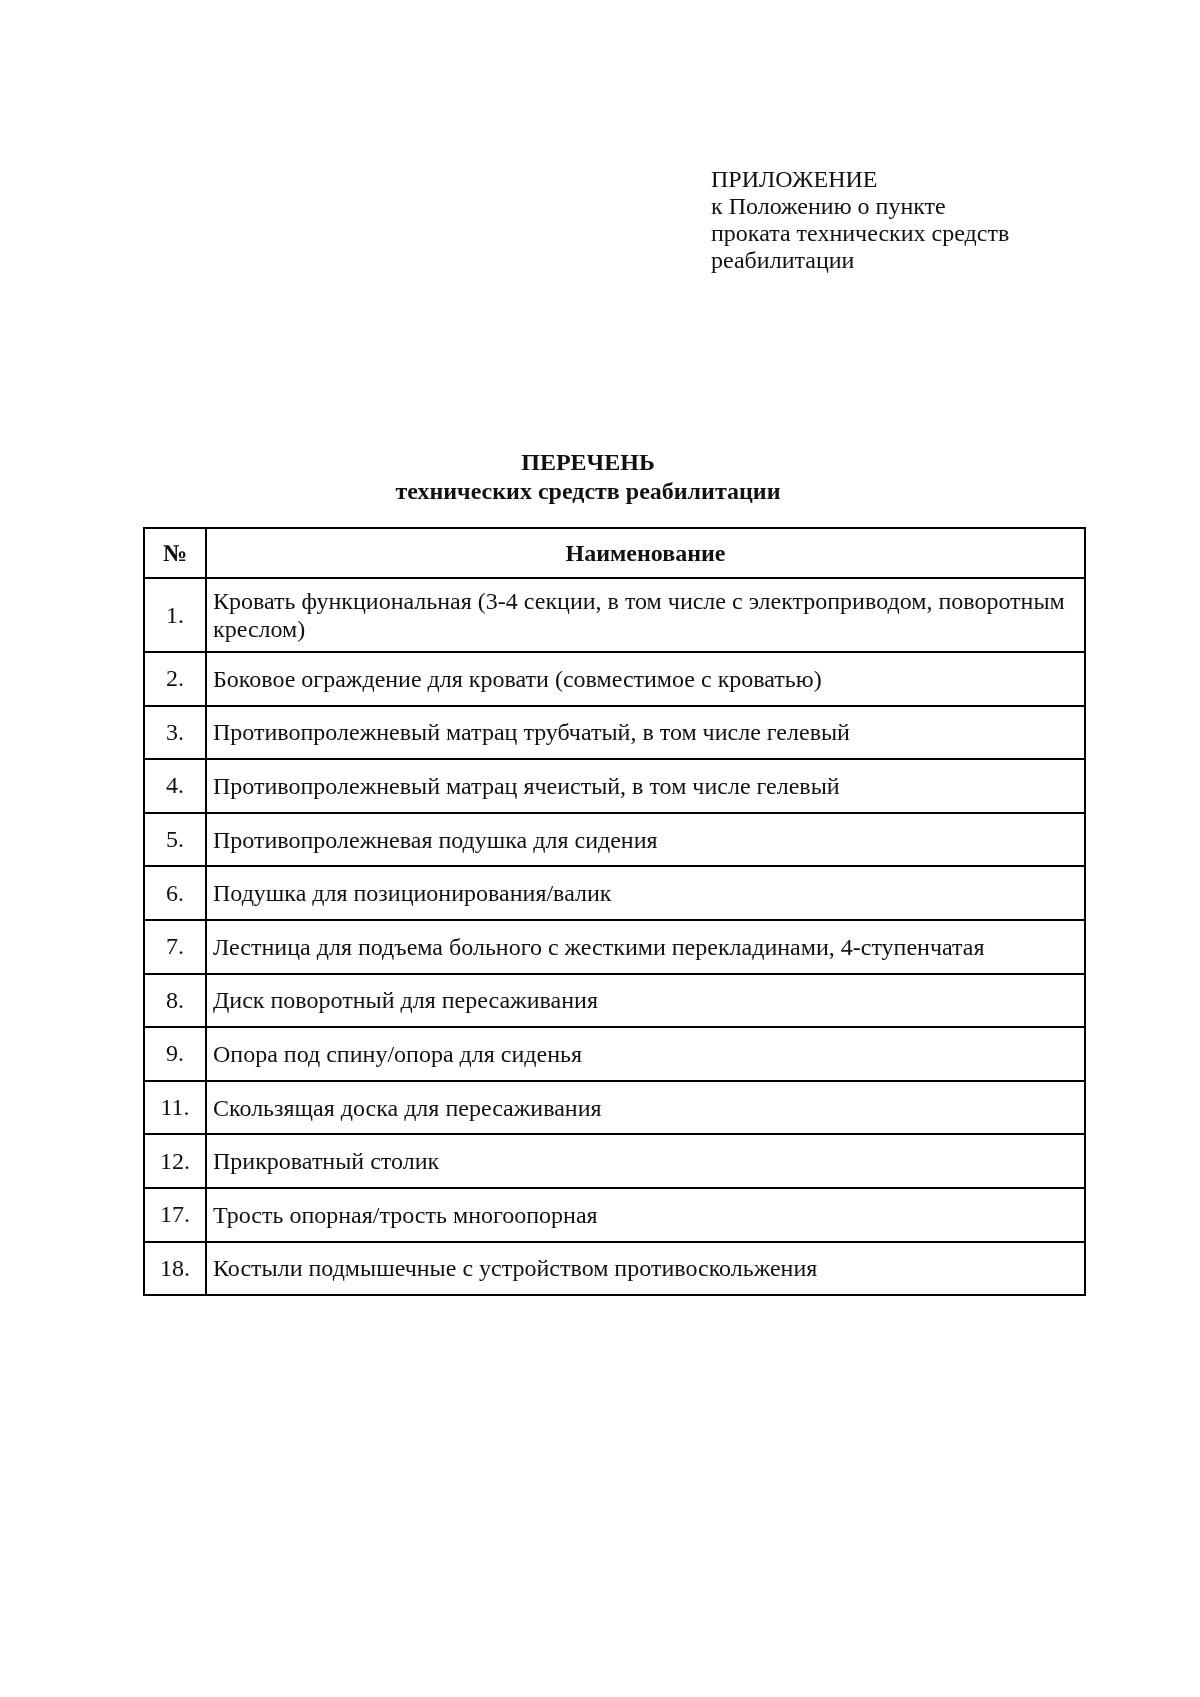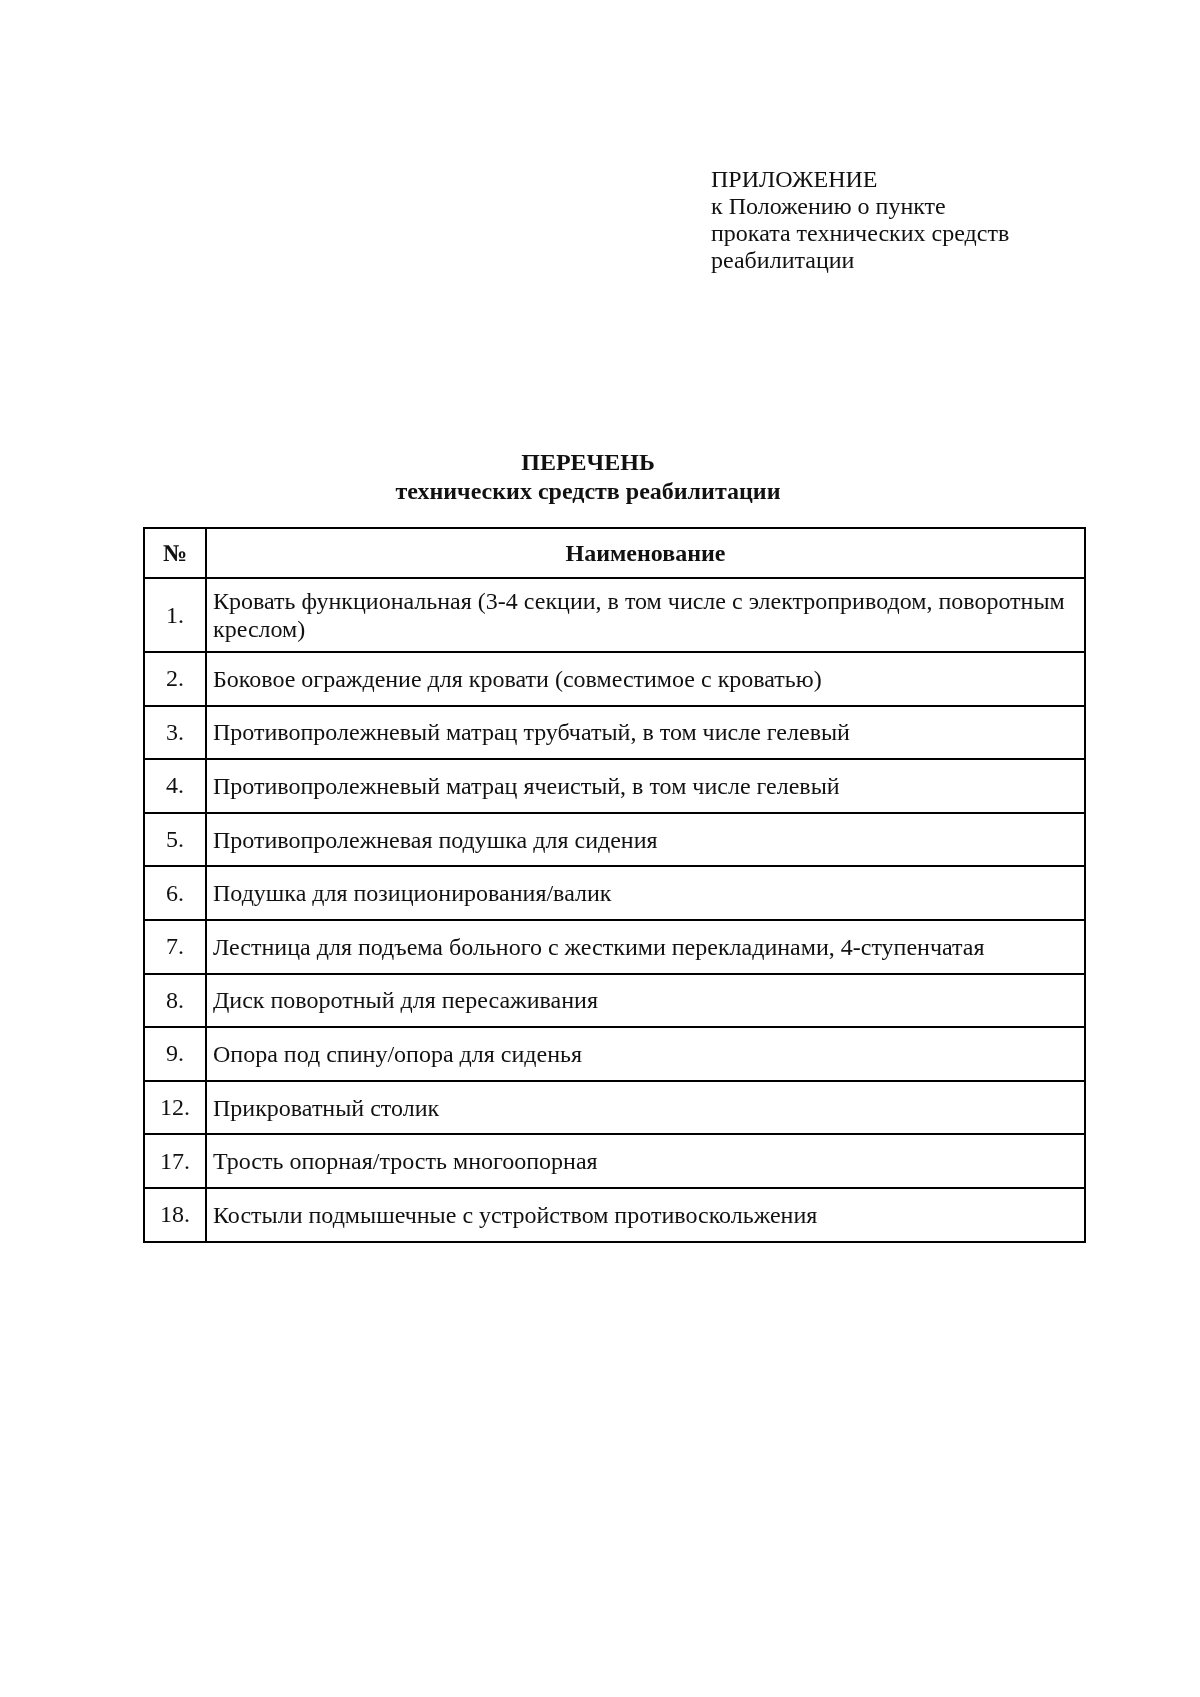--- a/index.html
+++ b/index.html
@@ -133,20 +133,24 @@
       </tr>
       <tr>
         <td class="cell-num">8.</td>
         <td class="cell-name">Диск поворотный для пересаживания</td>
       </tr>
       <tr>
         <td class="cell-num">9.</td>
         <td class="cell-name">Опора под спину/опора для сиденья</td>
       </tr>
       <tr>
+        <td class="cell-num">11.</td>
+        <td class="cell-name">Скользящая доска для пересаживания</td>
+      </tr>
+      <tr>
         <td class="cell-num">12.</td>
         <td class="cell-name">Прикроватный столик</td>
       </tr>
       <tr>
         <td class="cell-num">17.</td>
         <td class="cell-name">Трость опорная/трость многоопорная</td>
       </tr>
       <tr>
         <td class="cell-num">18.</td>
         <td class="cell-name">Костыли подмышечные с устройством противоскольжения</td>

